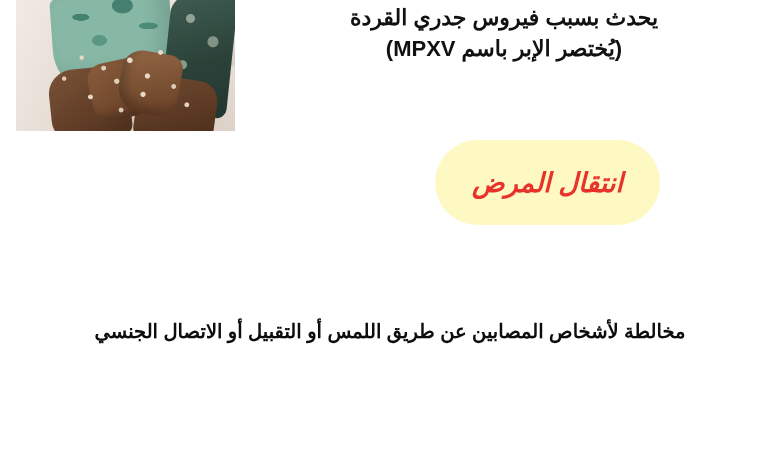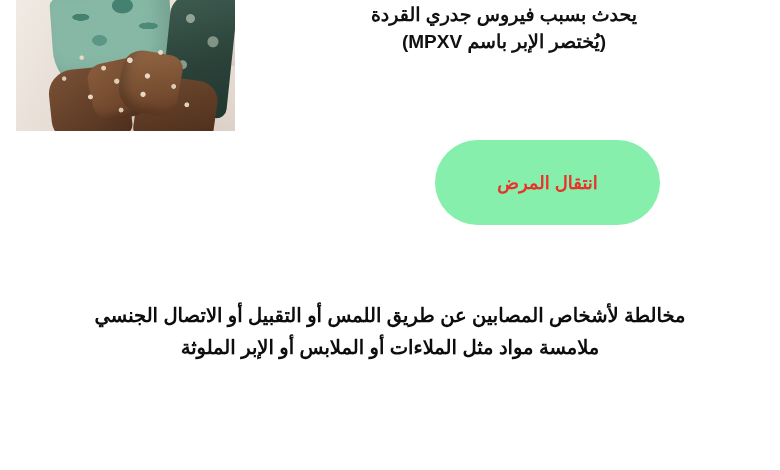--- a/index.html
+++ b/index.html
@@ -152,54 +152,55 @@
 
   
   .headline {
     position: absolute;
     right: 16px;
     top: 2px;
     width: 520px;
     text-align: center;
     color: #111111;
     font-weight: bold;
-    font-size: 19px;
+    font-size: 22px;
     line-height: 1.42;
     direction: rtl;
   }
   .headline .line { display: block; white-space: nowrap; }
 
   
   .badge-wrap {
     position: absolute;
     left: 435px;
     top: 140px;
     width: 225px;
     height: 85px;
   }
   .badge {
     width: 100%;
     height: 100%;
-    background: #86efac;
+    background: #fef9c3;
     border-radius: 48px;
     display: flex;
     align-items: center;
     justify-content: center;
     color: #e8332b;
-    font-size: 18px;
+    font-size: 27px;
     font-weight: bold;
     letter-spacing: 0;
+    font-style: italic;
   }
 
   
   .body-text {
     position: absolute;
     left: 0;
     right: 0;
-    top: 300px;
+    top: 316px;
     text-align: center;
     direction: rtl;
     color: #0d0d0d;
     font-weight: bold;
     font-size: 19.5px;
     line-height: 1.62;
   }
   .body-text .line { display: block; white-space: nowrap; }
 </style>
 </head>
@@ -228,14 +229,13 @@
   </div>
 
   <div class="badge-wrap">
     <div class="badge">انتقال المرض</div>
   </div>
 
 </div>
 
 <div class="body-text">
   <span class="line">مخالطة لأشخاص المصابين عن طريق اللمس أو التقبيل أو الاتصال الجنسي</span>
-  <span class="line">ملامسة مواد مثل الملاءات أو الملابس أو الإبر الملوثة</span>
 </div>
 
 </body></html>

